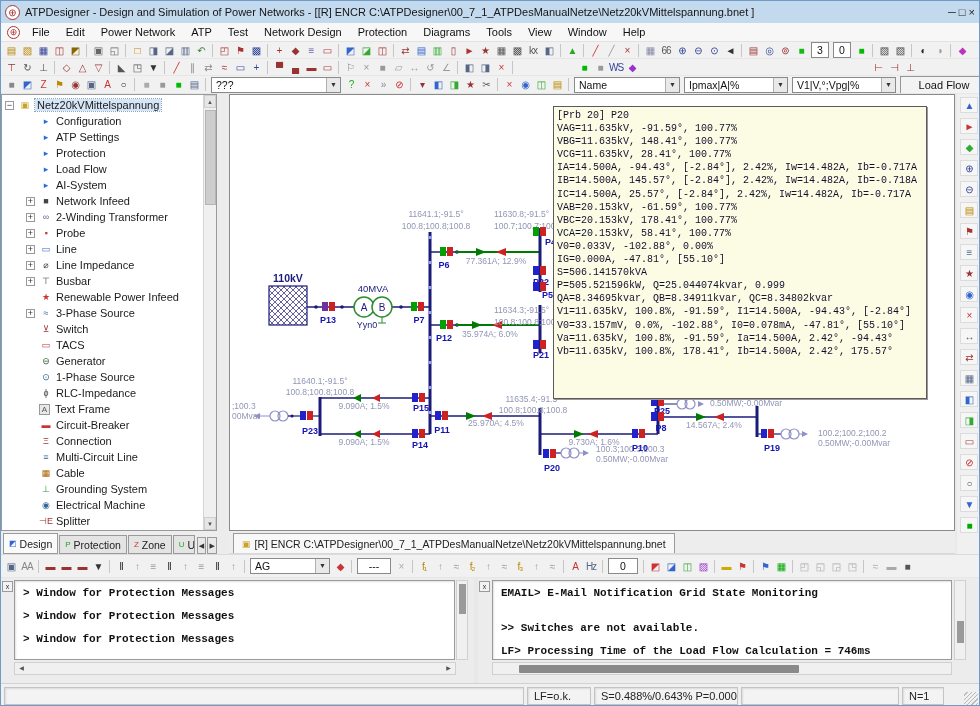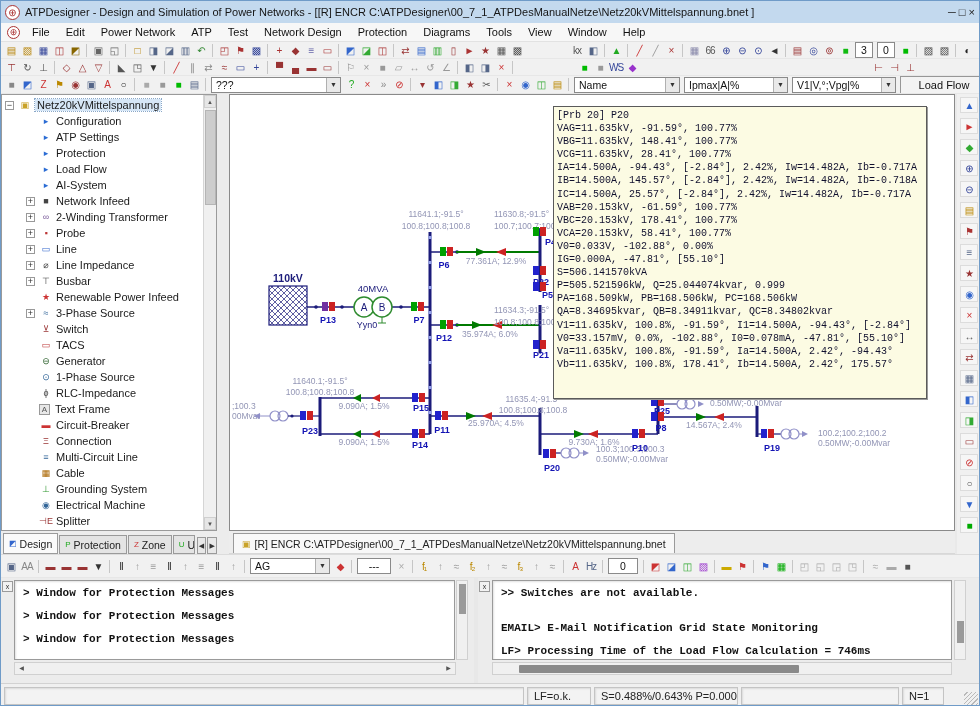--- a/index.html
+++ b/index.html
@@ -139,21 +139,21 @@
     <span class="tbi" style="color: rgb(170, 51, 51);">◫</span>
     <span class="tbsep"></span>
     <span class="tbi" style="color: rgb(153, 51, 51);">⇄</span>
     <span class="tbi" style="color: rgb(51, 102, 204);">▤</span>
     <span class="tbi" style="color: rgb(51, 170, 51);">▥</span>
     <span class="tbi" style="color: rgb(153, 51, 51);">▯</span>
     <span class="tbi" style="color: rgb(170, 51, 51);">►</span>
     <span class="tbi" style="color: rgb(153, 51, 51);">★</span>
     <span class="tbi" style="color: rgb(85, 85, 85);">▦</span>
     <span class="tbi" style="color: rgb(85, 85, 85);">▩</span>
-    <span class="tbi" style="color: rgb(85, 85, 85); margin-left: 44px;">kx</span>
+    <span class="tbi" style="color: rgb(85, 85, 85);">kx</span>
     <span class="tbi" style="color: rgb(85, 102, 136);">◧</span>
     <span class="tbsep"></span>
     <span class="tbi" style="color: rgb(34, 170, 34);">▲</span>
     <span class="tbsep"></span>
     <span class="tbi" style="color: rgb(204, 51, 51);">╱</span>
     <span class="tbi" style="color: rgb(153, 153, 153);">╱</span>
     <span class="tbi" style="color: rgb(170, 51, 51);">×</span>
     <span class="tbsep"></span>
     <span class="tbi" style="color: rgb(136, 136, 170);">▦</span>
     <span class="tbi" style="color: rgb(85, 85, 85);">66</span>
@@ -631,21 +631,20 @@
         <div class="ibline">IA=14.500A, -94.43°, [-2.84°], 2.42%, Iw=14.482A, Ib=-0.717A</div>
         <div class="ibline">IB=14.500A, 145.57°, [-2.84°], 2.42%, Iw=14.482A, Ib=-0.718A</div>
         <div class="ibline">IC=14.500A, 25.57°, [-2.84°], 2.42%, Iw=14.482A, Ib=-0.717A</div>
         <div class="ibline">VAB=20.153kV, -61.59°, 100.77%</div>
         <div class="ibline">VBC=20.153kV, 178.41°, 100.77%</div>
         <div class="ibline">VCA=20.153kV, 58.41°, 100.77%</div>
         <div class="ibline">V0=0.033V, -102.88°, 0.00%</div>
         <div class="ibline">IG=0.000A, -47.81°, [55.10°]</div>
         <div class="ibline">S=506.141570kVA</div>
         <div class="ibline">P=505.521596kW, Q=25.044074kvar, 0.999</div>
-        <div class="ibline">PA=168.509kW, PB=168.506kW, PC=168.506kW</div>
         <div class="ibline">QA=8.34695kvar, QB=8.34911kvar, QC=8.34802kvar</div>
         <div class="ibline">V1=11.635kV, 100.8%, -91.59°, I1=14.500A, -94.43°, [-2.84°]</div>
         <div class="ibline">V0=33.157mV, 0.0%, -102.88°, I0=0.078mA, -47.81°, [55.10°]</div>
         <div class="ibline">Va=11.635kV, 100.8%, -91.59°, Ia=14.500A, 2.42°, -94.43°</div>
         <div class="ibline">Vb=11.635kV, 100.8%, 178.41°, Ib=14.500A, 2.42°, 175.57°</div>
       </div>
   </div>
 
   <div class="doctabrow">
     <span class="doctab">
@@ -754,22 +753,22 @@
         <div class="vthumb" style="top:3px;height:30px;"></div>
       </div>
     <div class="hscroll" style="left:13px;top:84px;width:442px;">
       <span class="harrow" style="left:0;">◀</span>
       <span class="harrow" style="right:0;">▶</span>
     </div>
   </div>
   <div class="mpanel" style="left:477px;width:503px;">
     <span class="closex">x</span>
     <div class="mbox rmsg" style="left:14px;top:2px;width:460px;height:80px;">
+        <div class="msgline">EMAIL&gt; E-Mail Notification Grid State Monitoring</div>
         <div class="msgline">&gt;&gt; Switches are not available.</div>
-        <div class="msgline">EMAIL&gt; E-Mail Notification Grid State Monitoring</div>
         <div class="msgline">LF&gt; Processing Time of the Load Flow Calculation = 746ms</div>
       </div>
     <div class="vscroll" style="left:476px;top:2px;height:80px;">
         <div class="vthumb" style="top:40px;height:22px;"></div>
       </div>
     <div class="hscroll" style="left:14px;top:84px;width:460px;">
       <div class="hthumb" style="left:26px;width:280px;"></div>
     </div>
   </div>
 </div>

